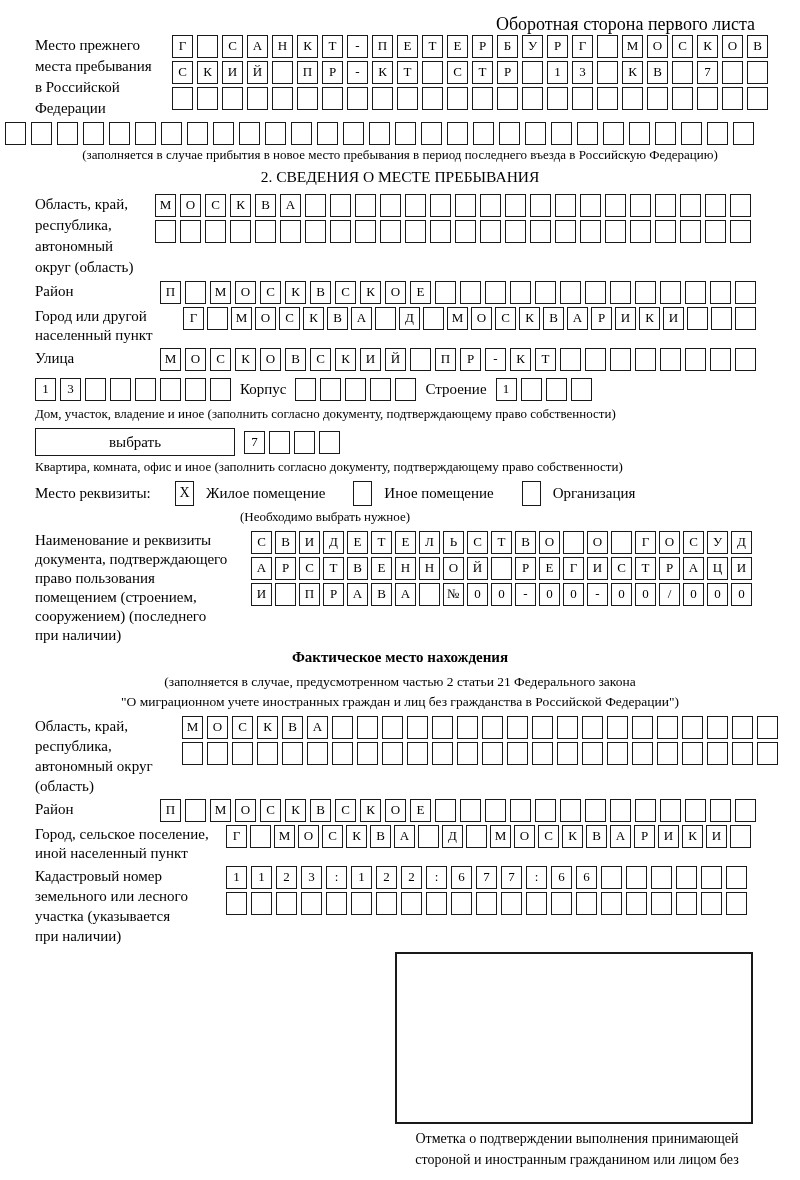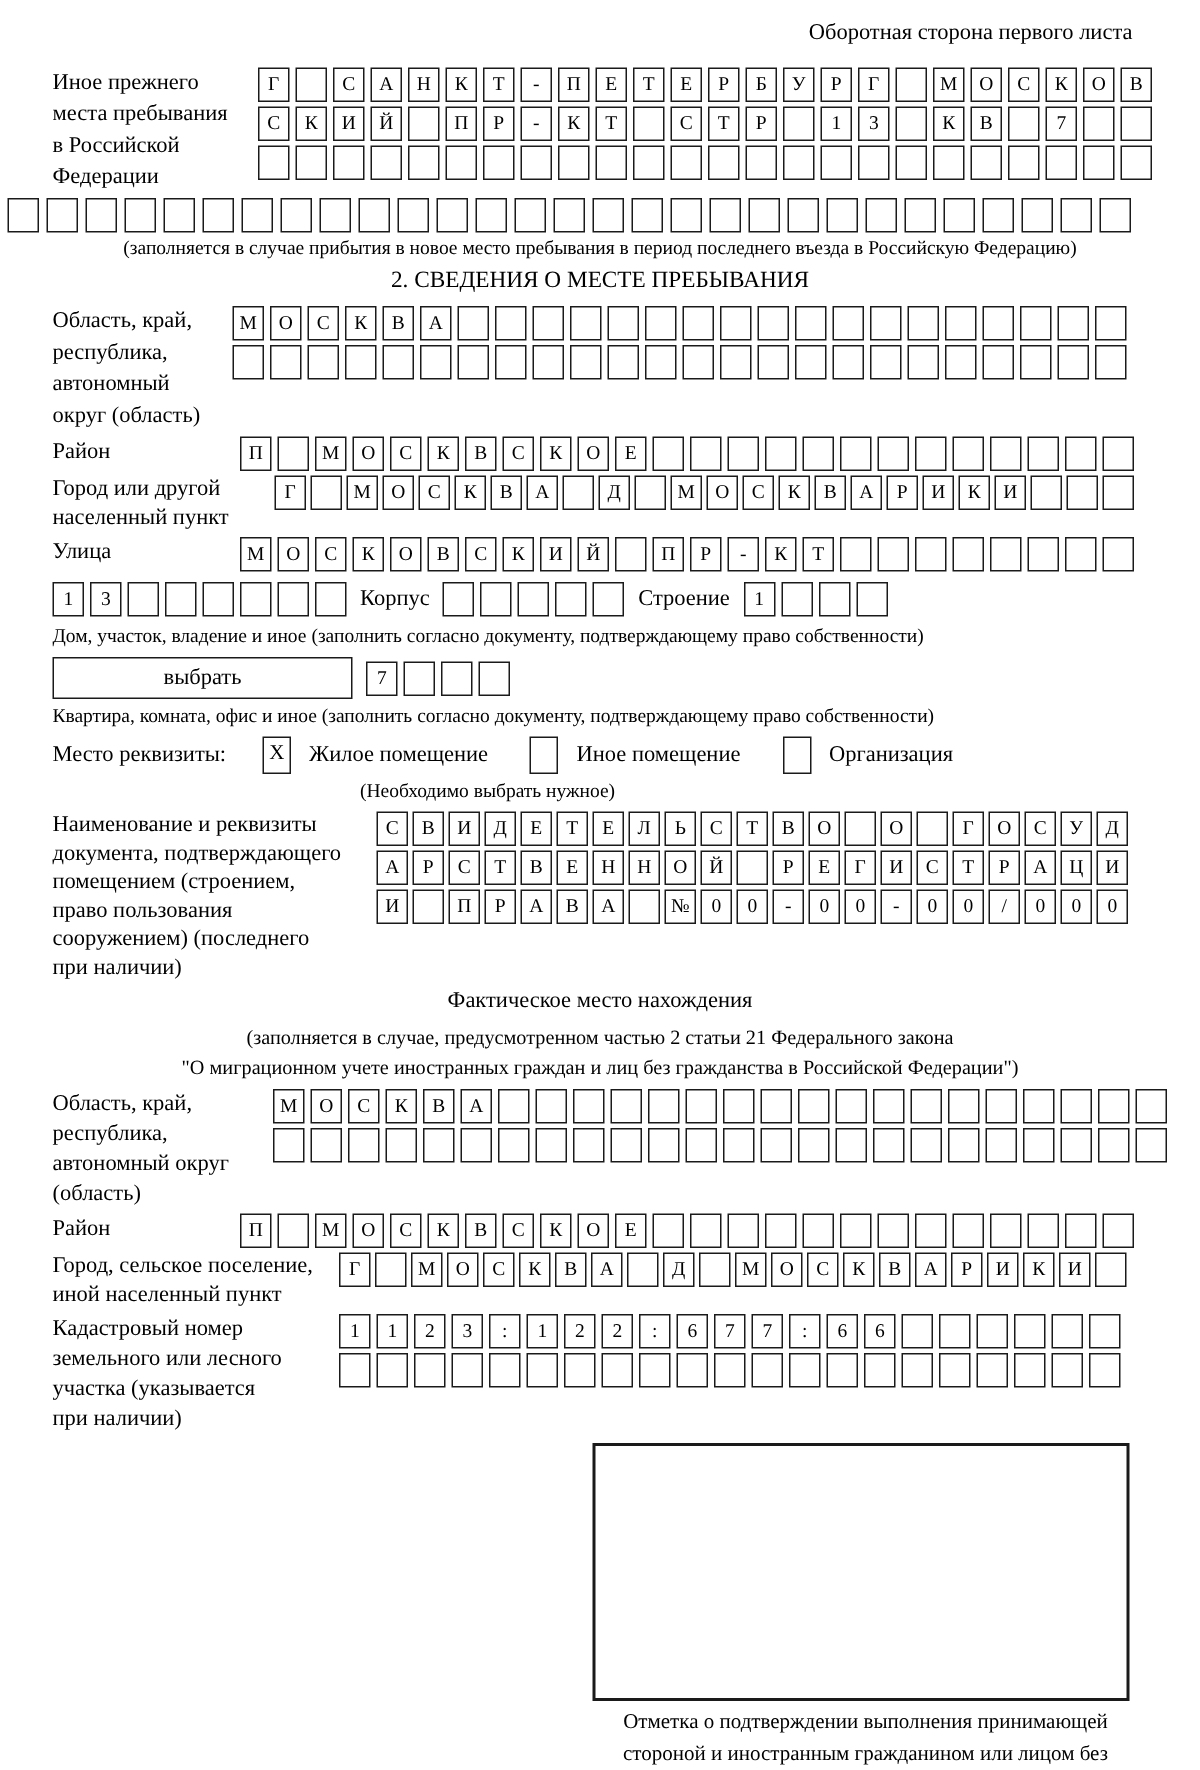--- a/index.html
+++ b/index.html
@@ -1,38 +1,38 @@
 <!DOCTYPE html>
 <html><head>
 <meta charset="utf-8">
 <style>
   *{box-sizing:border-box;margin:0;padding:0}
   html,body{background:#fff}
   body{width:800px;height:1180px;color:#000;font-family:"Liberation Serif","DejaVu Serif",serif;overflow:hidden}
   .page{width:800px;padding:14px 0 0 35px}
-  .top-note{font-size:15px;text-align:right;padding-right:45px;margin-bottom:14px}
+  .top-note{font-size:18px;text-align:right;padding-right:45px;}
 
   .frow{display:flex;align-items:flex-start;margin-bottom:3px}
   .flabel{flex:0 0 auto;font-size:15px;line-height:21px}
   .w137{width:137px}.w120{width:120px}.w125{width:125px}.w148{width:148px}
   .w147{width:147px}.w191{width:191px}.w216{width:216px}
   .rowstack .cells{margin-bottom:3px}
 
   .cells{display:flex;gap:4px;height:23px}
   .cells.tight{gap:3px}
   .cells.wide{gap:5px}
   .cell{flex:0 0 21px;width:21px;height:23px;border:1.5px solid #1a1a1a;text-align:center;
         font-size:13px;line-height:19px;overflow:hidden}
 
   .fullrow{margin-left:-30px;margin-bottom:2px}
 
   .caption{font-size:13px;line-height:16px;margin:1px 0 5px}
   .center730{width:730px;text-align:center}
   .sec-title{width:730px;text-align:center;font-weight:normal;font-size:15.5px;margin:5px 0 8px}
-  .fact-title{width:730px;text-align:center;font-weight:normal;font-size:15px;margin:4px 0 6px}
+  .fact-title{width:730px;text-align:center;font-weight:bold;font-size:15px;margin:4px 0 6px}
   .fact-cap{width:730px;text-align:center;font-size:13.5px;line-height:20px;margin-bottom:4px}
 
   .house-row{display:flex;align-items:center;margin-bottom:2px;height:30px}
   .label-box{border:1.5px solid #1a1a1a;height:28px;display:flex;align-items:center;
              justify-content:center;font-size:15px;flex:0 0 auto}
   .house-box{width:162px;margin-right:9px}
   .apt-box{width:200px;margin-right:9px}
   .inline-label{font-size:15px;margin:0 9px;white-space:nowrap}
 
   .stay-row{display:flex;align-items:center;font-size:15px;margin-bottom:2px;height:27px}
@@ -47,21 +47,21 @@
 </style>
 </head>
 <body>
 
 <div class="page">
 
   <div class="top-note">Оборотная сторона первого листа</div>
 
   <div class="frow">
     <div class="flabel w137">
-        <div>Иное прежнего</div>
+        <div>Место прежнего</div>
         <div>места пребывания</div>
         <div>в Российской</div>
         <div>Федерации</div>
       </div>
     <div class="rowstack">
       <div class="cells">
           <span class="cell">Г</span>
           <span class="cell">&nbsp;</span>
           <span class="cell">С</span>
           <span class="cell">А</span>
@@ -379,22 +379,22 @@
     <span class="stay-opt">Иное помещение</span>
     <span class="checkbox"></span>
     <span class="stay-opt">Организация</span>
   </div>
   <div class="stay-caption">(Необходимо выбрать нужное)</div>
 
   <div class="frow">
     <div class="flabel w216" style="line-height:19px">
         <div>Наименование и реквизиты</div>
         <div>документа, подтверждающего</div>
+        <div>право пользования</div>
         <div>помещением (строением,</div>
-        <div>право пользования</div>
         <div>сооружением) (последнего</div>
         <div>при наличии)</div>
       </div>
     <div class="rowstack">
       <div class="cells tight">
           <span class="cell">С</span>
           <span class="cell">В</span>
           <span class="cell">И</span>
           <span class="cell">Д</span>
           <span class="cell">Е</span>

